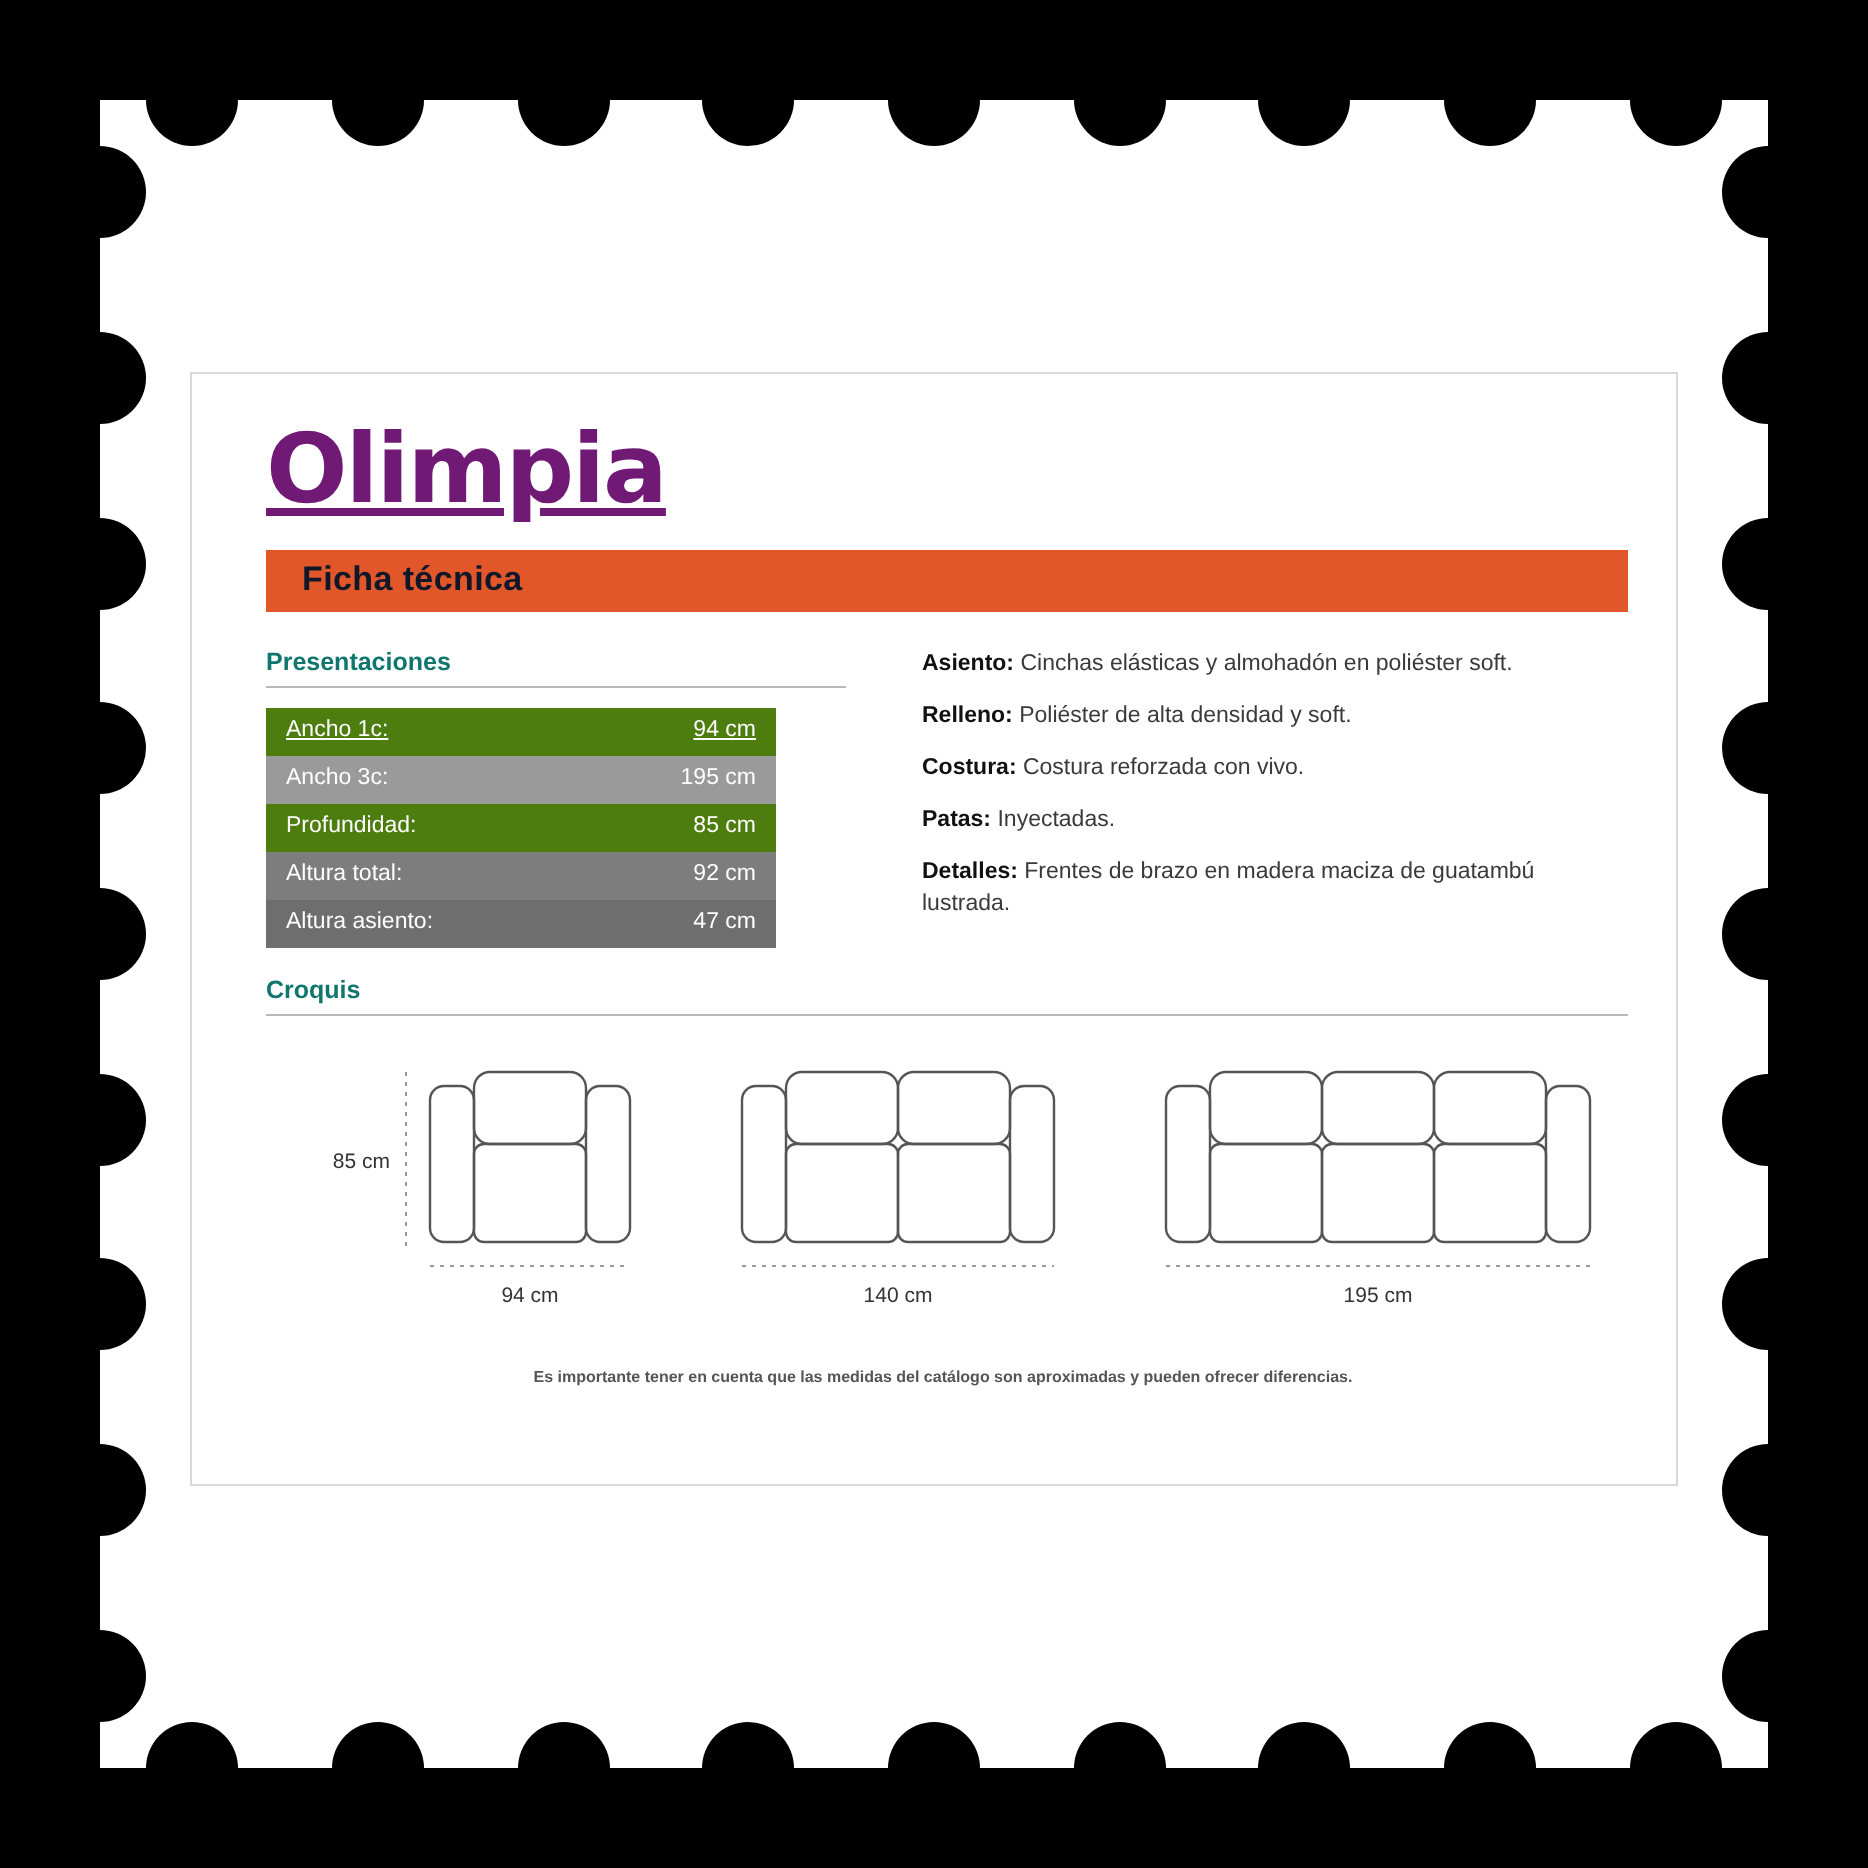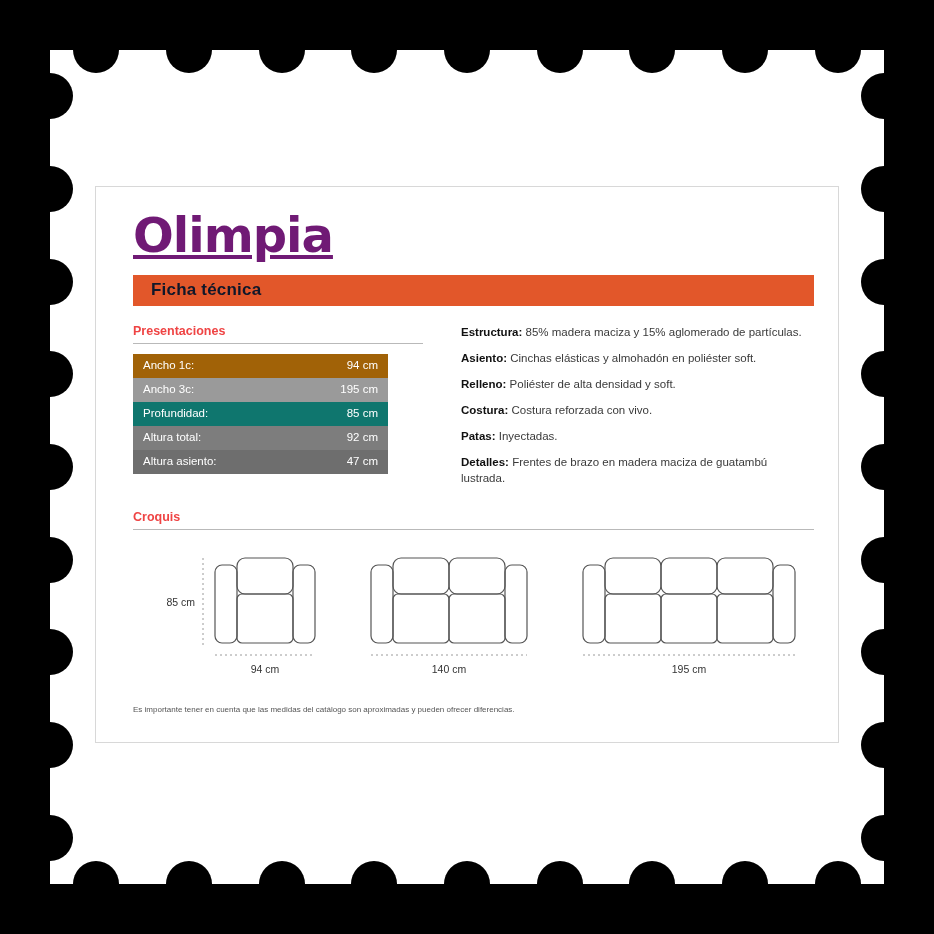--- a/index.html
+++ b/index.html
@@ -71,60 +71,61 @@
   }
 
   .cols {
     display: flex;
     margin-top: 18px;
   }
   .col-left { width: 290px; }
   .col-right { flex: 1; margin-left: 38px; }
 
   .sec-title {
-    color: #ef4444;
+    color: #0f766e;
     font-weight: bold;
     font-size: 12.5px;
     padding-bottom: 5px;
     border-bottom: 1px solid #b9b9b9;
     margin-bottom: 10px;
   }
 
   
   table.spec {
     border-collapse: collapse;
     width: 255px;
     font-size: 11.5px;
     color: #ffffff;
   }
   table.spec td {
     padding: 4px 10px 5px 10px;
     line-height: 15px;
   }
   table.spec td.val { text-align: right; }
-  .r0 { background: #a16207; }
+  .r0 { background: #4d7c0f; text-decoration: underline; }
   .r1 { background: #a8a8a8; }
   .r2 { background: #9a9a9a; }
-  .r3 { background: #0f766e; }
+  .r3 { background: #4d7c0f; }
   .r4 { background: #7d7d7d; }
   .r5 { background: #6e6e6e; padding-left: 18px; }
 
   
   .clist { font-size: 11.5px; color: #3a3a3a; line-height: 16px; }
   .clist div { margin-bottom: 10px; }
   .clist b { color: #111111; }
 
   
   .croquis-wrap { margin-top: 14px; }
   .note {
     margin-top: 16px;
     font-size: 8px;
     color: #555555;
-    text-align: left;
+    text-align: center;
     padding-right: 4px;
+    font-weight: bold;
   }
 </style>
 </head>
 <body>
 
 <div id="stamp-frame">
 
 <div class="perf" style="top: -23px; left: 23.3333px;"></div>
     <div class="perf" style="top: 811px; left: 23.3333px;"></div>
     <div class="perf" style="top: 23.3333px; left: -23px;"></div>
@@ -196,24 +197,20 @@
               <td>Altura asiento:</td>
               <td class="val">47 cm</td>
             </tr>
           </tbody>
         </table>
       </div>
 
       <div class="col-right">
         <div class="clist">
           <div>
-            <b>Estructura:</b>
-            <span>85% madera maciza y 15% aglomerado de partículas.</span>
-          </div>
-          <div>
             <b>Asiento:</b>
             <span>Cinchas elásticas y almohadón en poliéster soft.</span>
           </div>
           <div>
             <b>Relleno:</b>
             <span>Poliéster de alta densidad y soft.</span>
           </div>
           <div>
             <b>Costura:</b>
             <span>Costura reforzada con vivo.</span>

